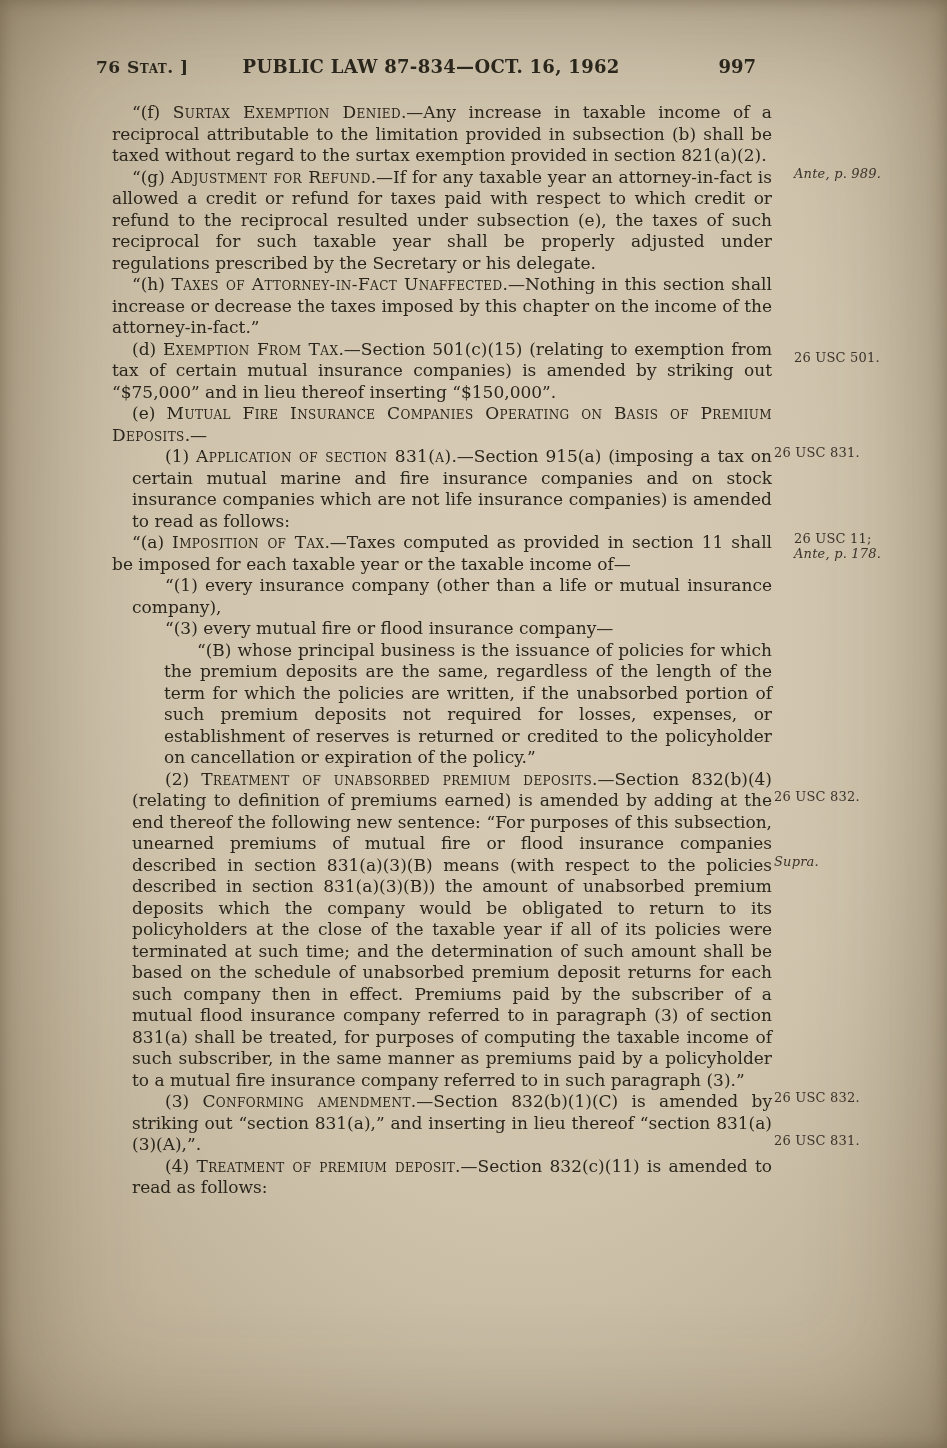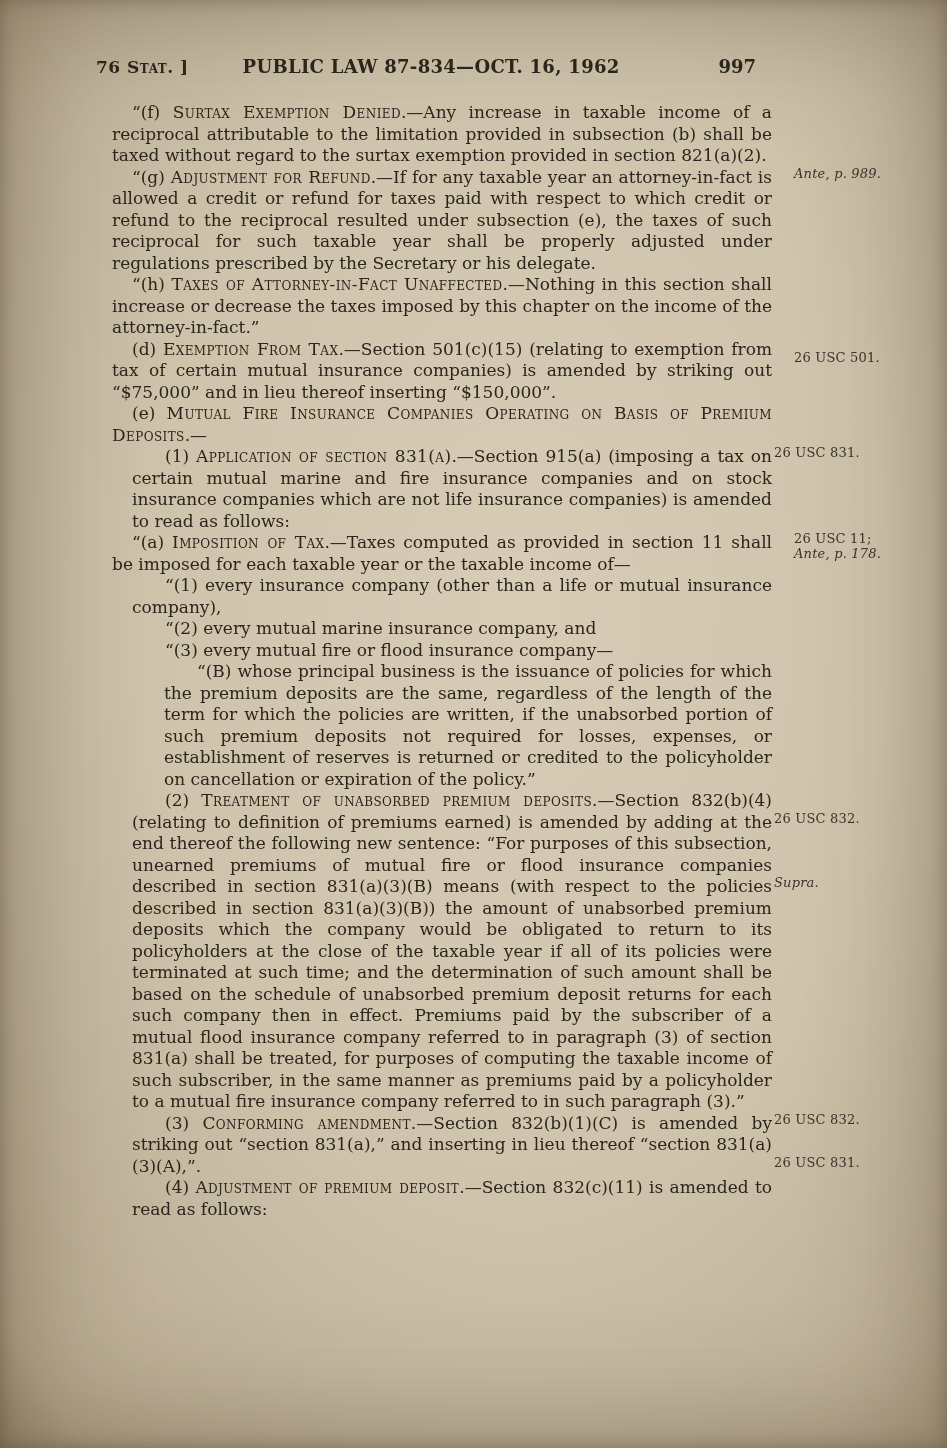--- a/index.html
+++ b/index.html
@@ -65,20 +65,19 @@
   </header>
   <main class="page-body">
       <p class="para indent-0"><span>“(f) </span><span class="sc">Surtax Exemption Denied</span><span>.—Any increase in taxable income of a reciprocal attributable to the limitation provided in subsection (b) shall be taxed without regard to the surtax exemption provided in section 821(a)(2).</span><span class="margin-note" style="top: 64.5px;"><span class="em">Ante, p. 989.</span></span></p>
       <p class="para indent-0"><span>“(g) </span><span class="sc">Adjustment for Refund</span><span>.—If for any taxable year an attorney-in-fact is allowed a credit or refund for taxes paid with respect to which credit or refund to the reciprocal resulted under subsection (e), the taxes of such reciprocal for such taxable year shall be properly adjusted under regulations prescribed by the Secretary or his delegate.</span></p>
       <p class="para indent-0"><span>“(h) </span><span class="sc">Taxes of Attorney-in-Fact Unaffected</span><span>.—Nothing in this section shall increase or decrease the taxes imposed by this chapter on the income of the attorney-in-fact.”</span></p>
       <p class="para indent-0"><span>(d) </span><span class="sc">Exemption From Tax</span><span>.—Section 501(c)(15) (relating to exemption from tax of certain mutual insurance companies) is amended by striking out “$75,000” and in lieu thereof inserting “$150,000”.</span><span class="margin-note" style="top: 12px;"><span>26 USC 501.</span></span></p>
       <p class="para indent-0"><span>(e) </span><span class="sc">Mutual Fire Insurance Companies Operating on Basis of Premium Deposits</span><span>.—</span></p>
       <p class="para indent-1"><span>(1) </span><span class="sc">Application of section 831(a)</span><span>.—Section 915(a) (imposing a tax on certain mutual marine and fire insurance companies and on stock insurance companies which are not life insurance companies) is amended to read as follows:</span><span class="margin-note" style="top: 0px;"><span>26 USC 831.</span></span></p>
       <p class="para indent-0"><span>“(a) </span><span class="sc">Imposition of Tax</span><span>.—Taxes computed as provided in section 11 shall be imposed for each taxable year or the taxable income of—</span><span class="margin-note" style="top: 0px;"><span>26 USC 11; </span><span class="em">Ante, p. 178.</span></span></p>
       <p class="para indent-1"><span>“(1) every insurance company (other than a life or mutual insurance company),</span></p>
-      <p class="para indent-1"><span>“(2) every mutual marine insurance company, and</span></p>
       <p class="para indent-1"><span>“(3) every mutual fire or flood insurance company—</span></p>
       <p class="para indent-2"><span>“(B) whose principal business is the issuance of policies for which the premium deposits are the same, regardless of the length of the term for which the policies are written, if the unabsorbed portion of such premium deposits not required for losses, expenses, or establishment of reserves is returned or credited to the policyholder on cancellation or expiration of the policy.”</span></p>
       <p class="para indent-1"><span>(2) </span><span class="sc">Treatment of unabsorbed premium deposits</span><span>.—Section 832(b)(4) (relating to definition of premiums earned) is amended by adding at the end thereof the following new sentence: “For purposes of this subsection, unearned premiums of mutual fire or flood insurance companies described in section 831(a)(3)(B) means (with respect to the policies described in section 831(a)(3)(B)) the amount of unabsorbed premium deposits which the company would be obligated to return to its policyholders at the close of the taxable year if all of its policies were terminated at such time; and the determination of such amount shall be based on the schedule of unabsorbed premium deposit returns for each such company then in effect.  Premiums paid by the subscriber of a mutual flood insurance company referred to in paragraph (3) of section 831(a) shall be treated, for purposes of computing the taxable income of such subscriber, in the same manner as premiums paid by a policyholder to a mutual fire insurance company referred to in such paragraph (3).”</span><span class="margin-note" style="top: 21.5px;"><span>26 USC 832.</span></span><span class="margin-note" style="top: 86px;"><span class="em">Supra.</span></span></p>
       <p class="para indent-1"><span>(3) </span><span class="sc">Conforming amendment</span><span>.—Section 832(b)(1)(C) is amended by striking out “section 831(a),” and inserting in lieu thereof “section 831(a)(3)(A),”.</span><span class="margin-note" style="top: 0px;"><span>26 USC 832.</span></span><span class="margin-note" style="top: 43px;"><span>26 USC 831.</span></span></p>
-      <p class="para indent-1"><span>(4) </span><span class="sc">Adjustment of premium deposit</span><span>.—Section 832(c)(11) is amended to read as follows:</span></p>
+      <p class="para indent-1"><span>(4) </span><span class="sc">Treatment of premium deposit</span><span>.—Section 832(c)(11) is amended to read as follows:</span></p>
     </main>
 </div>
 
 </body></html>

